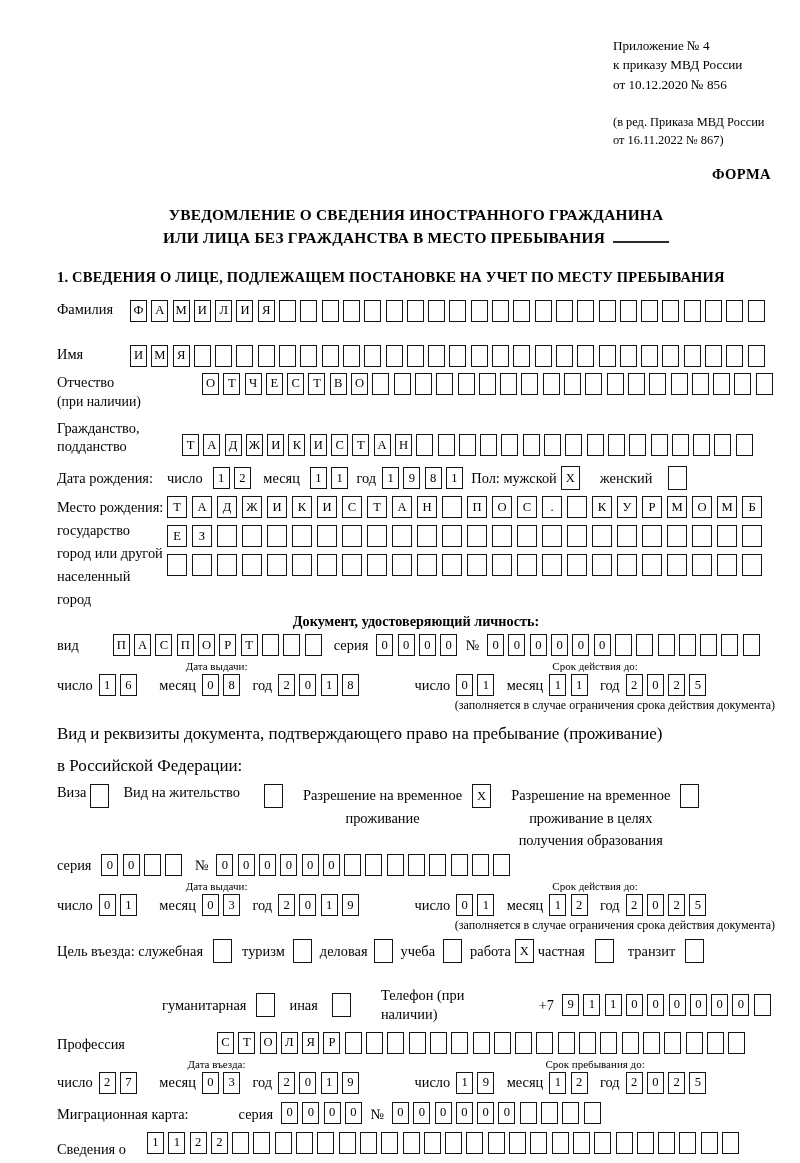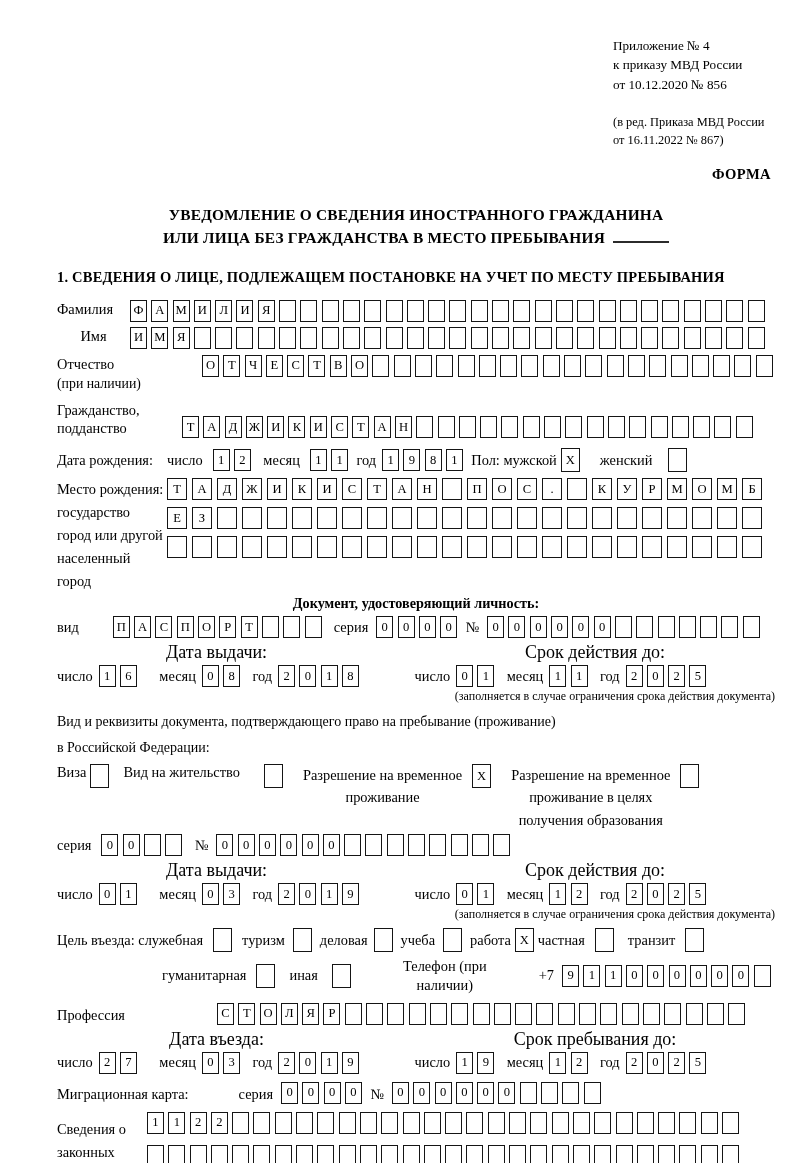--- a/index.html
+++ b/index.html
@@ -25,40 +25,40 @@
   .w110{width:110px;flex:none;}
   .w160{width:160px;flex:none;}
   .w90{width:90px;flex:none;}
 
   .boxes{display:flex;flex:none;}
   .box{flex:none;width:17px;height:22px;border:1.6px solid #151515;margin-right:4.3px;
        display:flex;align-items:center;justify-content:center;font-size:12.6px;box-sizing:border-box;background:#fff;}
   .wide .box{width:20px;margin-right:5px;}
   .cb .box{width:19px;height:24px;margin-right:0;}
 
-  .mt5{margin-top:5px;text-align:center;} .mt6{margin-top:6px;} .mt8{margin-top:8px;align-items:flex-end;} .mt10{margin-top:10px;} .mt14{margin-top:14px;} .mt3{margin-top:3px;}
+  .mt5{margin-top:23px;} .mt6{margin-top:6px;} .mt8{margin-top:8px;align-items:flex-end;} .mt10{margin-top:10px;} .mt14{margin-top:14px;} .mt3{margin-top:3px;}
   .ml4{margin-left:4px;} .ml6{margin-left:6px;} .ml8{margin-left:8px;} .ml10{margin-left:10px;}
   .ml14{margin-left:14px;} .ml16{margin-left:16px;} .ml20{margin-left:20px;} .ml24{margin-left:24px;}
   .ml30{margin-left:30px;} .ml34{margin-left:34px;} .ml50{margin-left:50px;}
 
   .boxcol .boxes{margin-bottom:7px;}
   .dochead{text-align:center;font-weight:bold;font-size:14.2px;margin-top:2px;margin-bottom:4px;}
 
-  .dhead{display:flex;font-size:18px;margin-top:4px;gap:39px;}
+  .dhead{display:flex;font-size:11px;margin-top:4px;gap:39px;}
   .dh-l{width:47%;text-align:center;}
   .dh-r{width:53%;text-align:center;}
   .drow{display:flex;align-items:center;margin-top:2px;}
   .dg{display:flex;align-items:center;}
   .dg-l{width:47%;}
   .dg-r{width:53%;}
   .dg .lbl{margin-right:6px;}
   .dg .boxes{margin-right:8px;}
 
   .note-r{text-align:right;font-size:12px;margin-top:2px;}
-  .para{font-size:14px;line-height:1.85;margin-top:5px;}
+  .para{font-size:17px;line-height:1.85;margin-top:5px;}
 
   .cbrow{display:flex;align-items:flex-start;font-size:14.4px;margin-top:3px;}
   .cbitem{display:flex;align-items:flex-start;}
   .stack{display:flex;flex-direction:column;text-align:center;line-height:1.55;}
 
   .rep .boxes{margin-bottom:11px;}
   .lblcol{font-size:14.4px;line-height:1.6;}
 </style>
 </head>
 <body>

